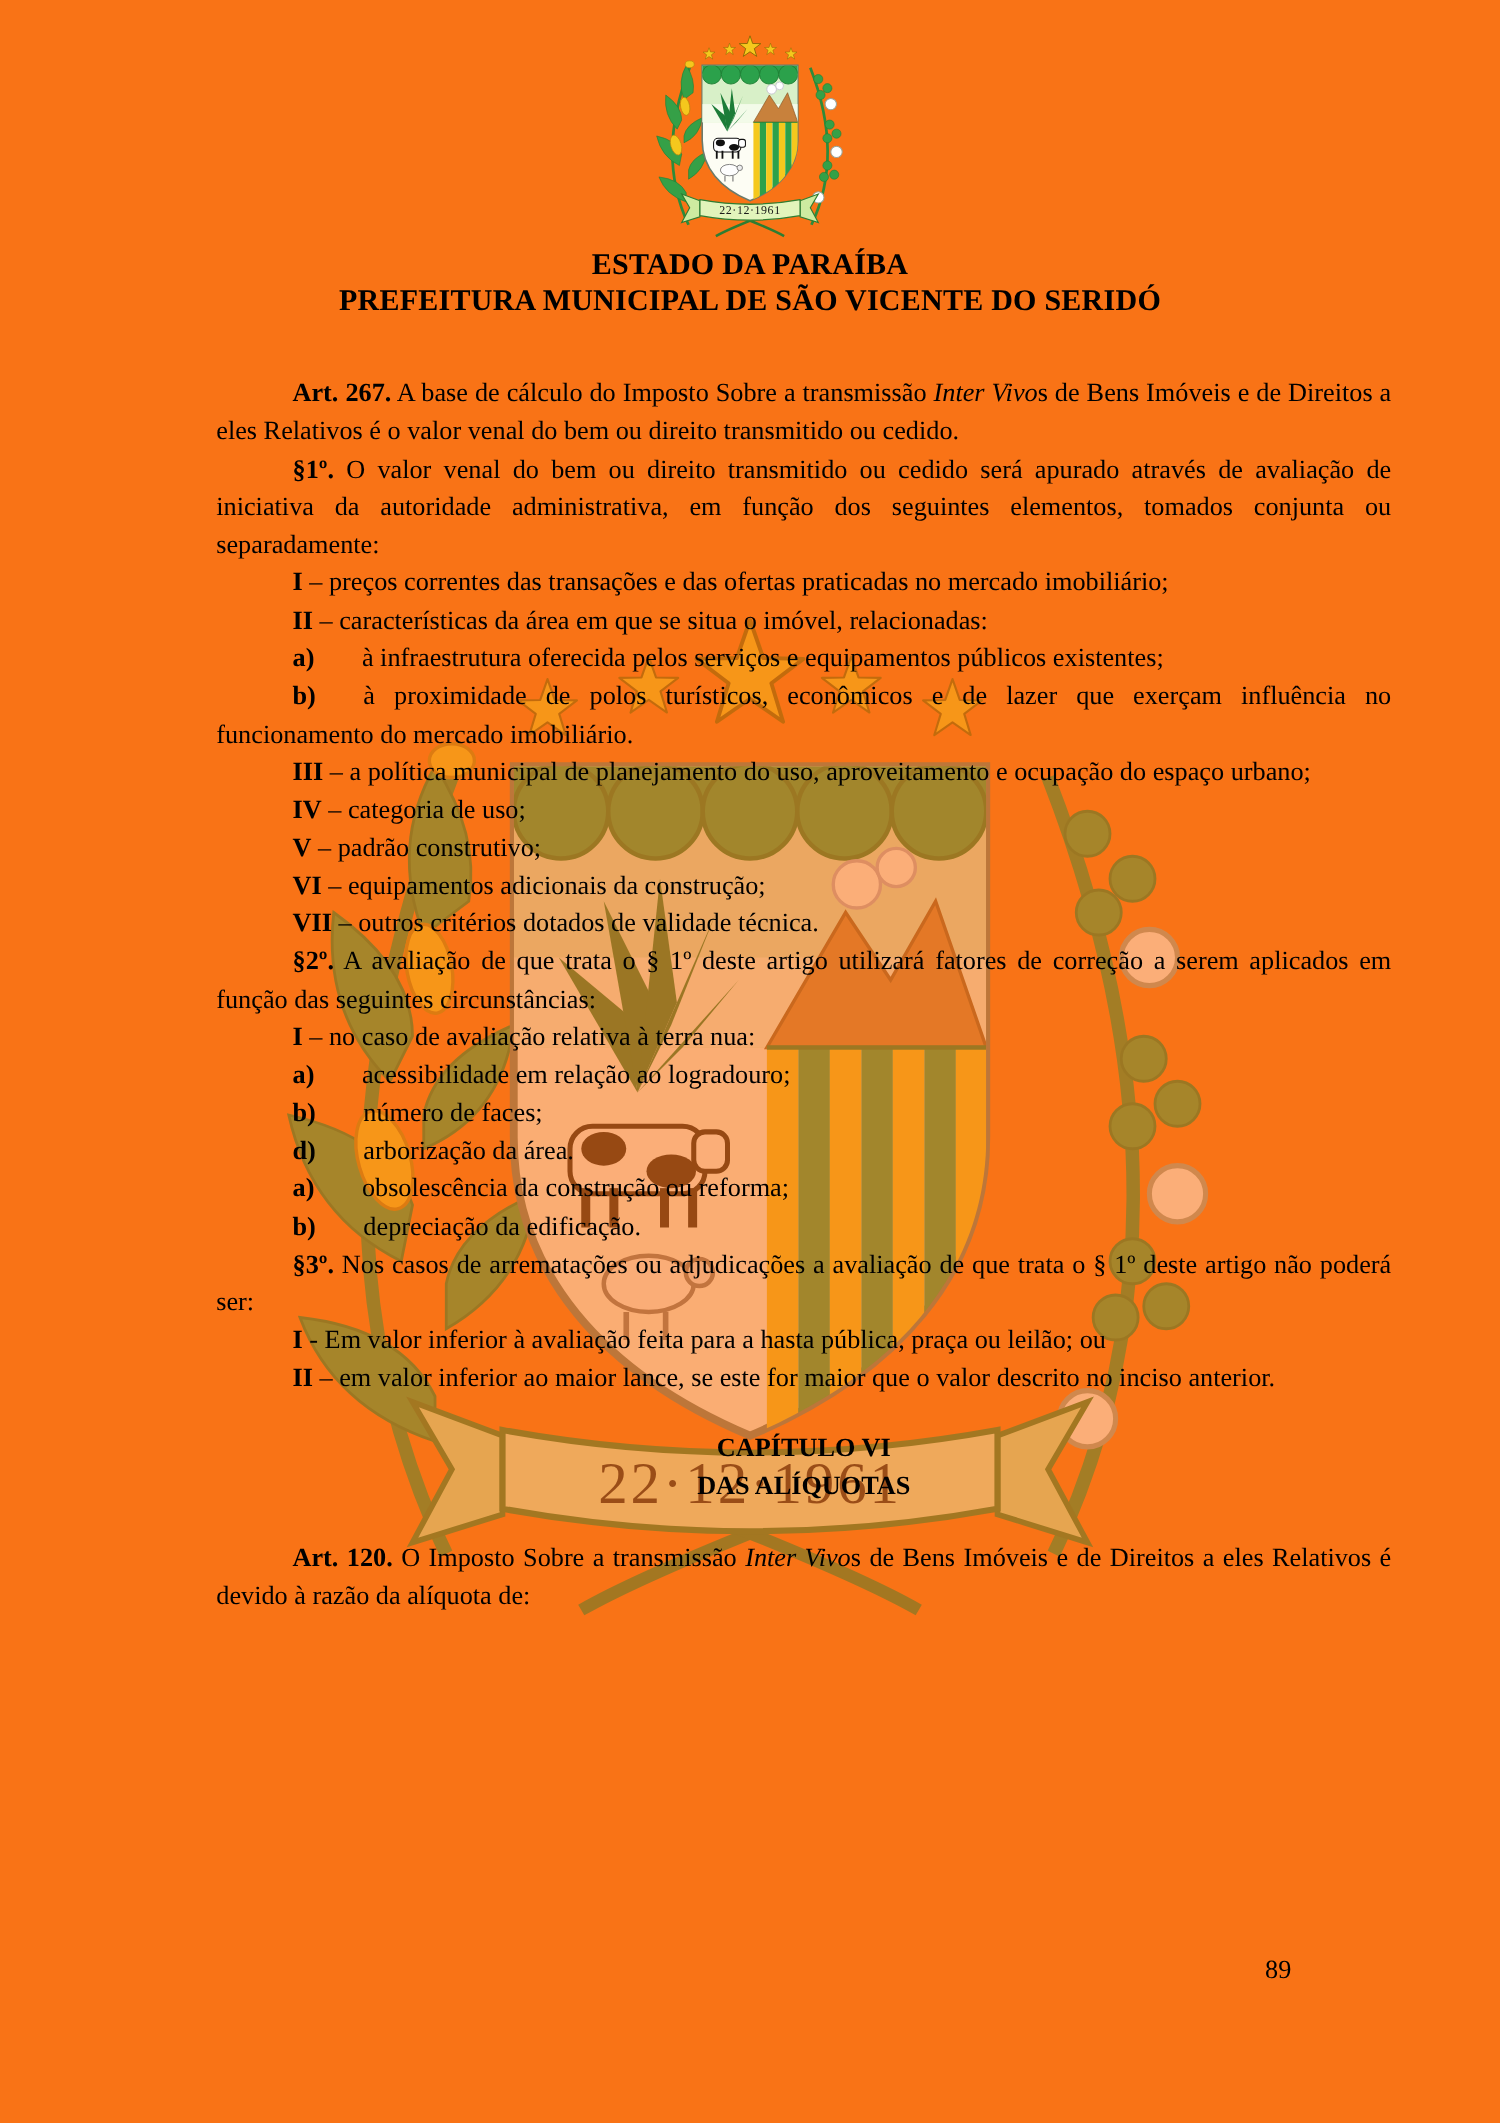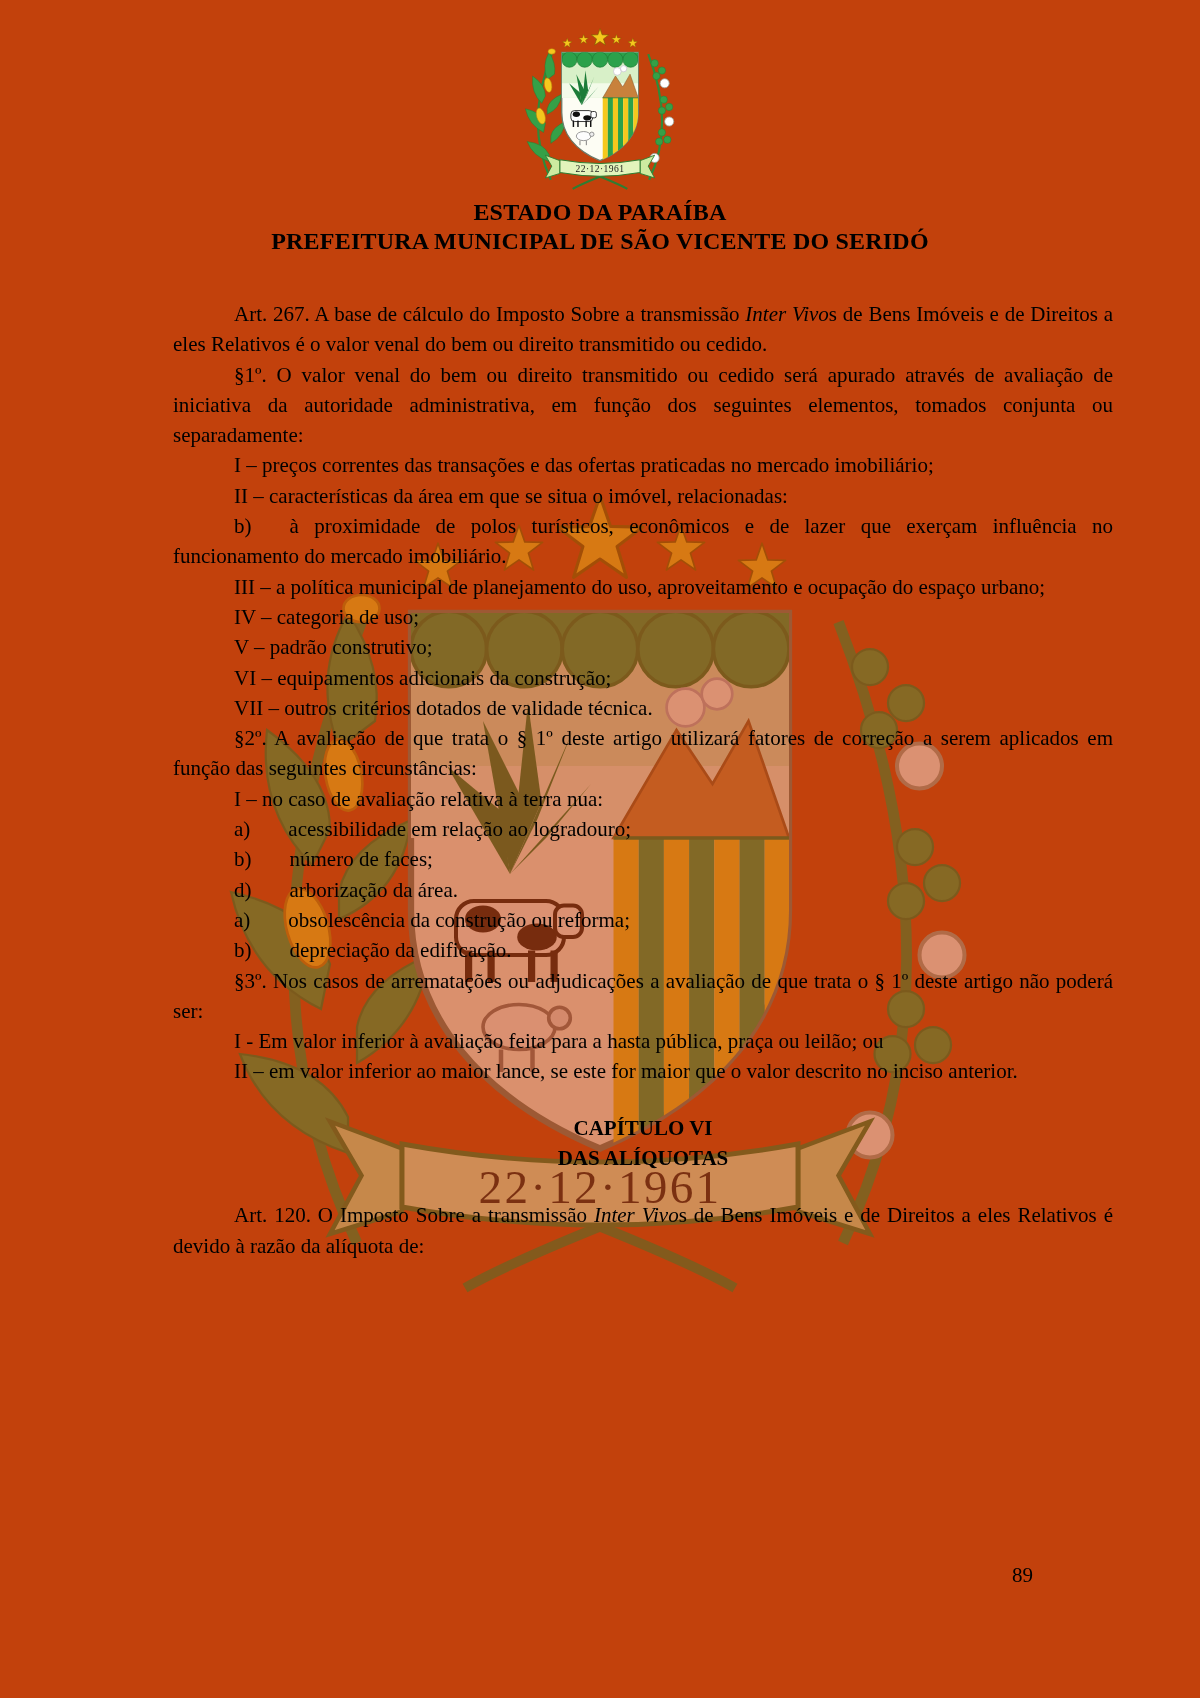--- a/index.html
+++ b/index.html
@@ -1,34 +1,34 @@
 <!DOCTYPE html>
 <html lang="pt-BR"><head>
 <meta charset="utf-8">
 <style>
   html,body { margin:0; padding:0; background:#ffffff; }
   .page {
     position:relative; width:1200px; height:1698px; margin:0 auto;
-    background:#c2410c; overflow:hidden; color:#000;
+    background:#f97316; overflow:hidden; color:#000;
     font-family:"Liberation Serif","DejaVu Serif",serif;
   }
   
   .header { position:absolute; top:25px; left:0; width:100%; text-align:center; z-index:3; }
   .crest-img { width:186px; height:173px; display:block; margin:0 auto; }
   .title { font-weight:700; font-size:24px; line-height:29px; letter-spacing:0.2px; }
   
   .watermark { position:absolute; left:150px; top:478px; width:900px; height:855px; opacity:0.42; z-index:1; pointer-events:none; }
   .watermark svg { width:100%; height:100%; display:block; }
   
   .doc-body {
     position:absolute; left:173px; top:299px; width:940px; z-index:2;
     font-size:21px; line-height:30.3px; text-align:justify;
   }
   .doc-body p { margin:0; text-indent:61px; }
-  .b { font-weight:400; }
+  .b { font-weight:700; }
   .i { font-style:italic; }
   .tab { display:inline-block; width:38px; }
   .heading { text-align:center; font-weight:700; text-indent:0; margin:26px 0 27px 0; }
   .page-number { position:absolute; left:173px; top:1563px; width:860px; text-align:right; font-size:21px; z-index:2; }
 </style>
 </head>
 <body>
 
 <div class="page">
 
@@ -168,20 +168,21 @@
     <svg viewBox="0 0 200 190">
         <use href="#crest"></use>
       </svg>
   </div>
 
   <main class="doc-body">
       <p><span class="b">Art. 267.</span><span> A base de cálculo do Imposto Sobre a transmissão </span><span class="i">Inter Vivo</span><span>s de Bens Imóveis e de Direitos a eles Relativos é o valor venal do bem ou direito transmitido ou cedido.</span></p>
       <p><span class="b">§1º.</span><span> O valor venal do bem ou direito transmitido ou cedido será apurado através de avaliação de iniciativa da autoridade administrativa, em função dos seguintes elementos, tomados conjunta ou separadamente:</span></p>
       <p><span class="b">I</span><span> – preços correntes das transações e das ofertas praticadas no mercado imobiliário;</span></p>
       <p><span class="b">II</span><span> – características da área em que se situa o imóvel, relacionadas:</span></p>
+      <p><span class="b">a)</span><span class="tab"></span><span>à infraestrutura oferecida pelos serviços e equipamentos públicos existentes;</span></p>
       <p><span class="b">b)</span><span class="tab"></span><span>à proximidade de polos turísticos, econômicos e de lazer que exerçam influência no funcionamento do mercado imobiliário.</span></p>
       <p><span class="b">III</span><span> – a política municipal de planejamento do uso, aproveitamento e ocupação do espaço urbano;</span></p>
       <p><span class="b">IV</span><span> – categoria de uso;</span></p>
       <p><span class="b">V</span><span> – padrão construtivo;</span></p>
       <p><span class="b">VI</span><span> – equipamentos adicionais da construção;</span></p>
       <p><span class="b">VII</span><span> – outros critérios dotados de validade técnica.</span></p>
       <p><span class="b">§2º.</span><span> A avaliação de que trata o § 1º deste artigo utilizará fatores de correção a serem aplicados em função das seguintes circunstâncias:</span></p>
       <p><span class="b">I</span><span> – no caso de avaliação relativa à terra nua:</span></p>
       <p><span class="b">a)</span><span class="tab"></span><span>acessibilidade em relação ao logradouro;</span></p>
       <p><span class="b">b)</span><span class="tab"></span><span>número de faces;</span></p>

